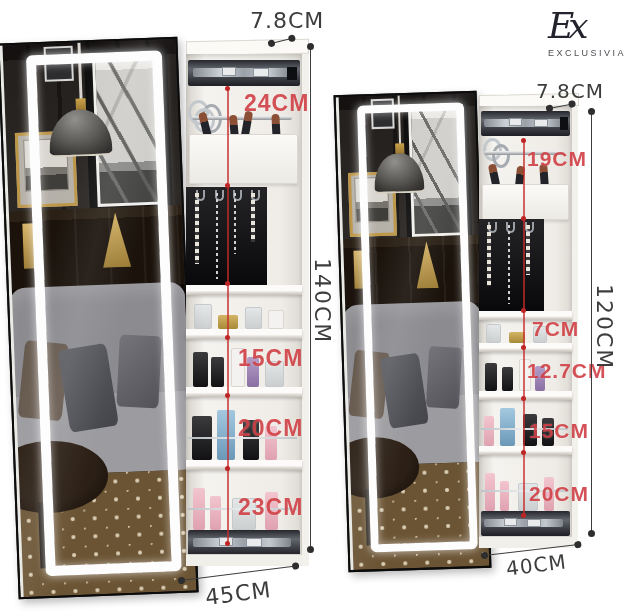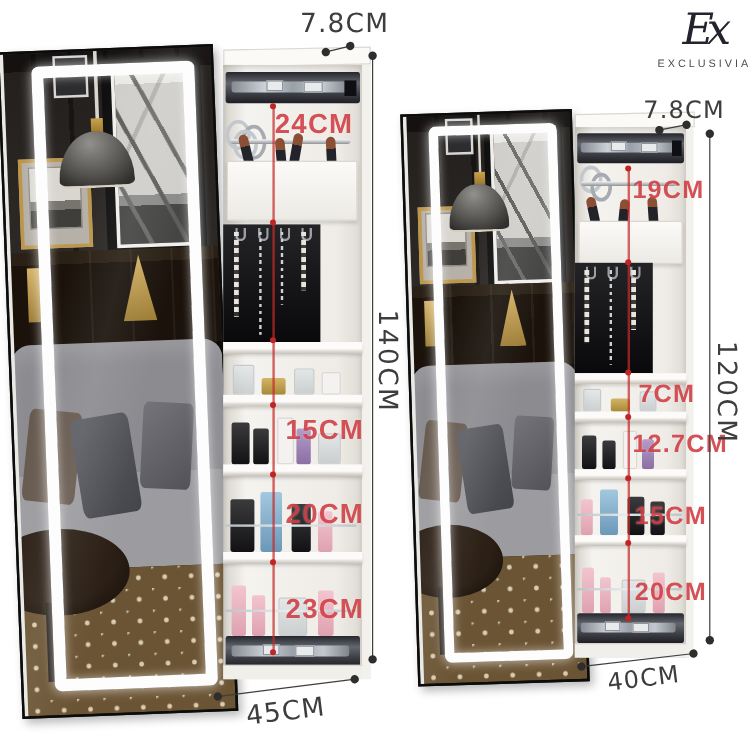--- a/index.html
+++ b/index.html
@@ -1,20 +1,20 @@
 <!DOCTYPE html>
 <html><head>
 <meta charset="utf-8">
 <style>
   html,body{margin:0;padding:0;background:#fff;}
   .stage{position:relative;width:628px;height:613px;background:#ffffff;overflow:hidden;
          font-family:"Liberation Sans",sans-serif;}
 
   
-  .logo{position:absolute;left:548px;top:6px;width:76px;text-align:center;}
+  .logo{position:absolute;left:548px;top:6px;width:76px;text-align:left;}
   .monogram{font-family:"DejaVu Serif",serif;font-style:italic;font-size:36px;line-height:40px;
             color:#23232d;letter-spacing:-6px;}
   .brand{font-size:9px;letter-spacing:2.5px;color:#4c4c52;margin-top:2px;}
 
   
   .mirror{position:absolute;background:#1d1a18;border:2px solid #0c0c0c;
           box-shadow:3px 4px 8px rgba(0,0,0,.28);overflow:hidden;}
   .m-left{left:8px;top:40px;width:176px;height:552px;transform:rotate(-2.2deg);}
   .m-right{left:341px;top:93px;width:139px;height:473px;transform:rotate(-1.8deg);}
   .mirror::before{content:"";position:absolute;left:0;top:0;bottom:0;width:3px;background:#e9e9e6;z-index:9;}
@@ -229,21 +229,21 @@
   </div>
 
   <div class="redline" style="left:227px;top:88px;height:457px;"></div>
   <div class="rdot" style="left:225px;top:86px;"></div>
   <div class="rdot" style="left:225px;top:183px;"></div>
   <div class="rdot" style="left:225px;top:281px;"></div>
   <div class="rdot" style="left:225px;top:335px;"></div>
   <div class="rdot" style="left:225px;top:393px;"></div>
   <div class="rdot" style="left:225px;top:466px;"></div>
   <div class="rdot" style="left:225px;top:541px;"></div>
-  <div class="rlabel" style="left:229px;top:90px;">24CM</div>
+  <div class="rlabel" style="left:244px;top:90px;">24CM</div>
   <div class="rlabel" style="left:238px;top:345px;">15CM</div>
   <div class="rlabel" style="left:238px;top:415px;">20CM</div>
   <div class="rlabel" style="left:238px;top:494px;">23CM</div>
 
   <div class="dtext" style="left:250px;top:8px;">7.8CM</div>
   <div class="dline" style="left:271px;top:43px;width:22px;transform:rotate(-14deg);"></div>
   <div class="vline" style="left:310px;top:46px;height:504px;"></div>
   <div class="dtext vtext" style="left:310px;top:258px;">140CM</div>
   <div class="dline" style="left:181px;top:580px;width:116px;transform:rotate(-7.2deg);"></div>
   <div class="dtext" style="left:205px;top:581px;transform:rotate(-7deg);">45CM</div>

